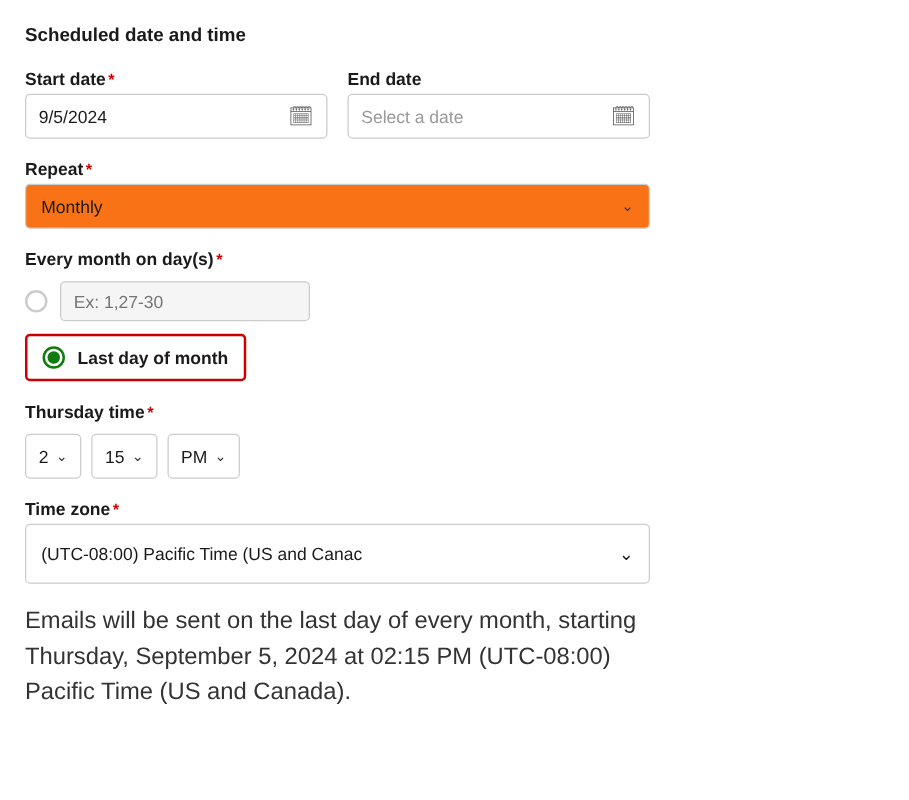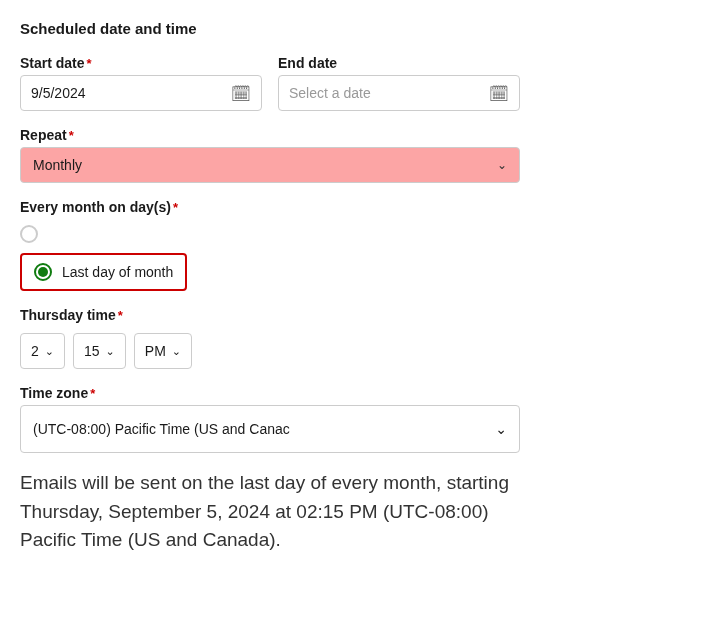--- a/index.html
+++ b/index.html
@@ -90,21 +90,21 @@
       cursor: pointer;
     }
 
     .select-box {
       display: flex;
       align-items: center;
       justify-content: space-between;
       border: 1px solid #ccc;
       border-radius: 4px;
       padding: 6px 12px;
-      background: #fca5a5;
+      background: #f97316;
       cursor: pointer;
       height: 36px;
       width: 100%;
     }
 
     .select-box .chevron {
       font-size: 12px;
       color: #333;
     }
 
@@ -133,20 +133,21 @@
     }
 
     .last-day-option {
       display: flex;
       align-items: center;
       gap: 10px;
       border: 2px solid #c00;
       border-radius: 4px;
       padding: 8px 12px;
       width: fit-content;
+      font-weight: bold;
     }
 
     .time-row {
       display: flex;
       gap: 8px;
       align-items: center;
       margin-top: 6px;
     }
 
     .time-select {
@@ -253,20 +254,21 @@
   <div class="form-group full mb-16">
     <label>
       <span>Every month on day(s)</span>
       <span class="required">*</span>
     </label>
 
     <div class="radio-group">
 
       <div class="radio-with-input">
         <div class="custom-radio"></div>
+        <input type="text" class="radio-text-input" placeholder="Ex: 1,27-30" style="">
       </div>
 
       <div class="last-day-option">
         <div class="custom-radio checked"></div>
         <span>Last day of month</span>
       </div>
     </div>
   </div>
 
   <div class="form-group full mb-16">

